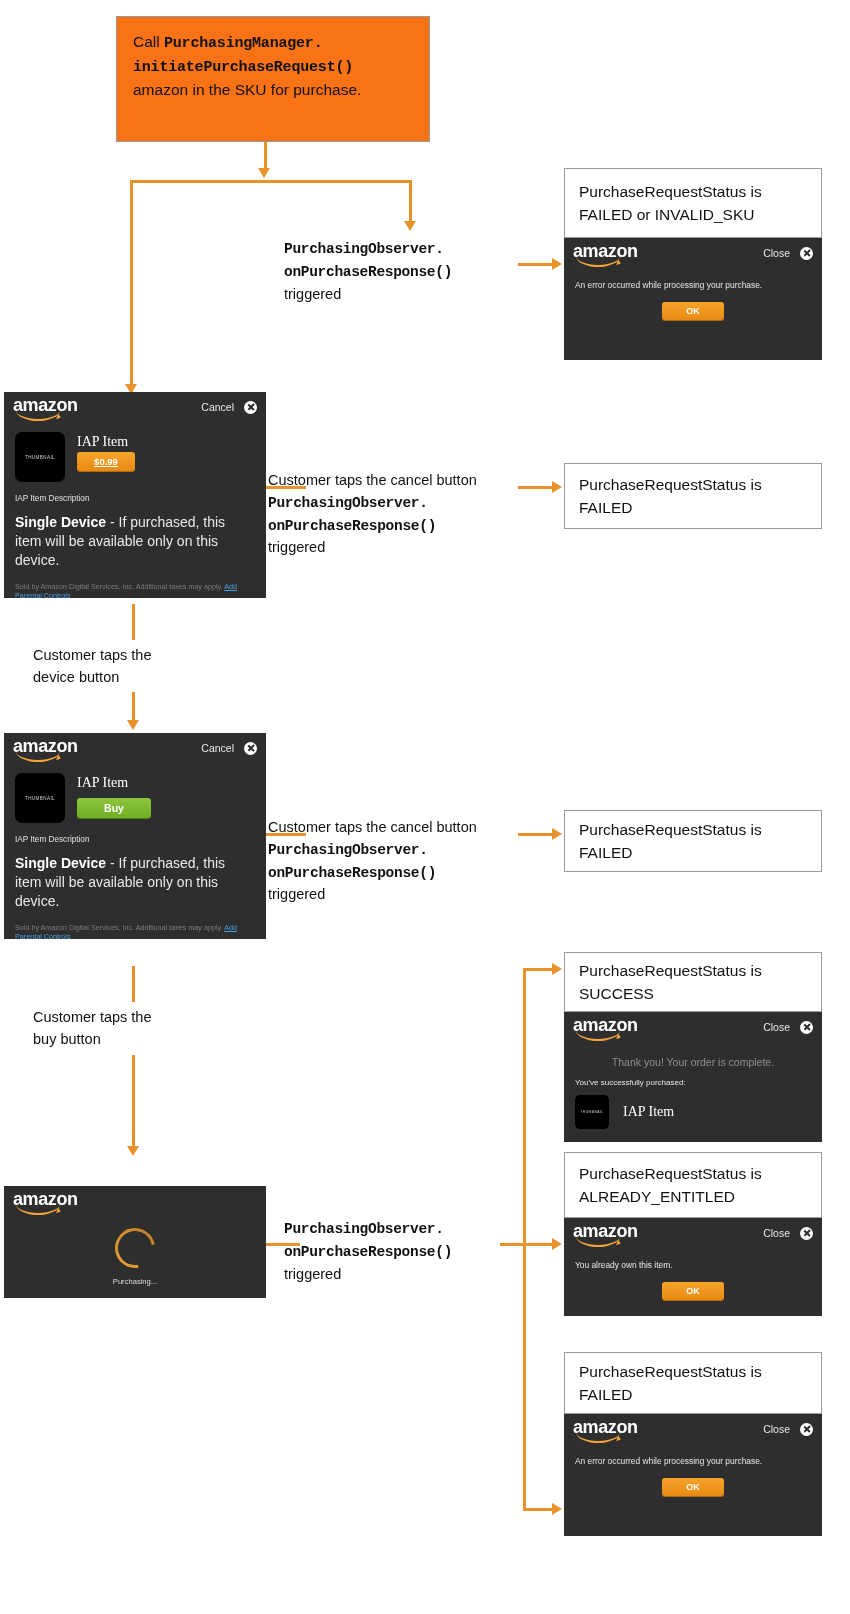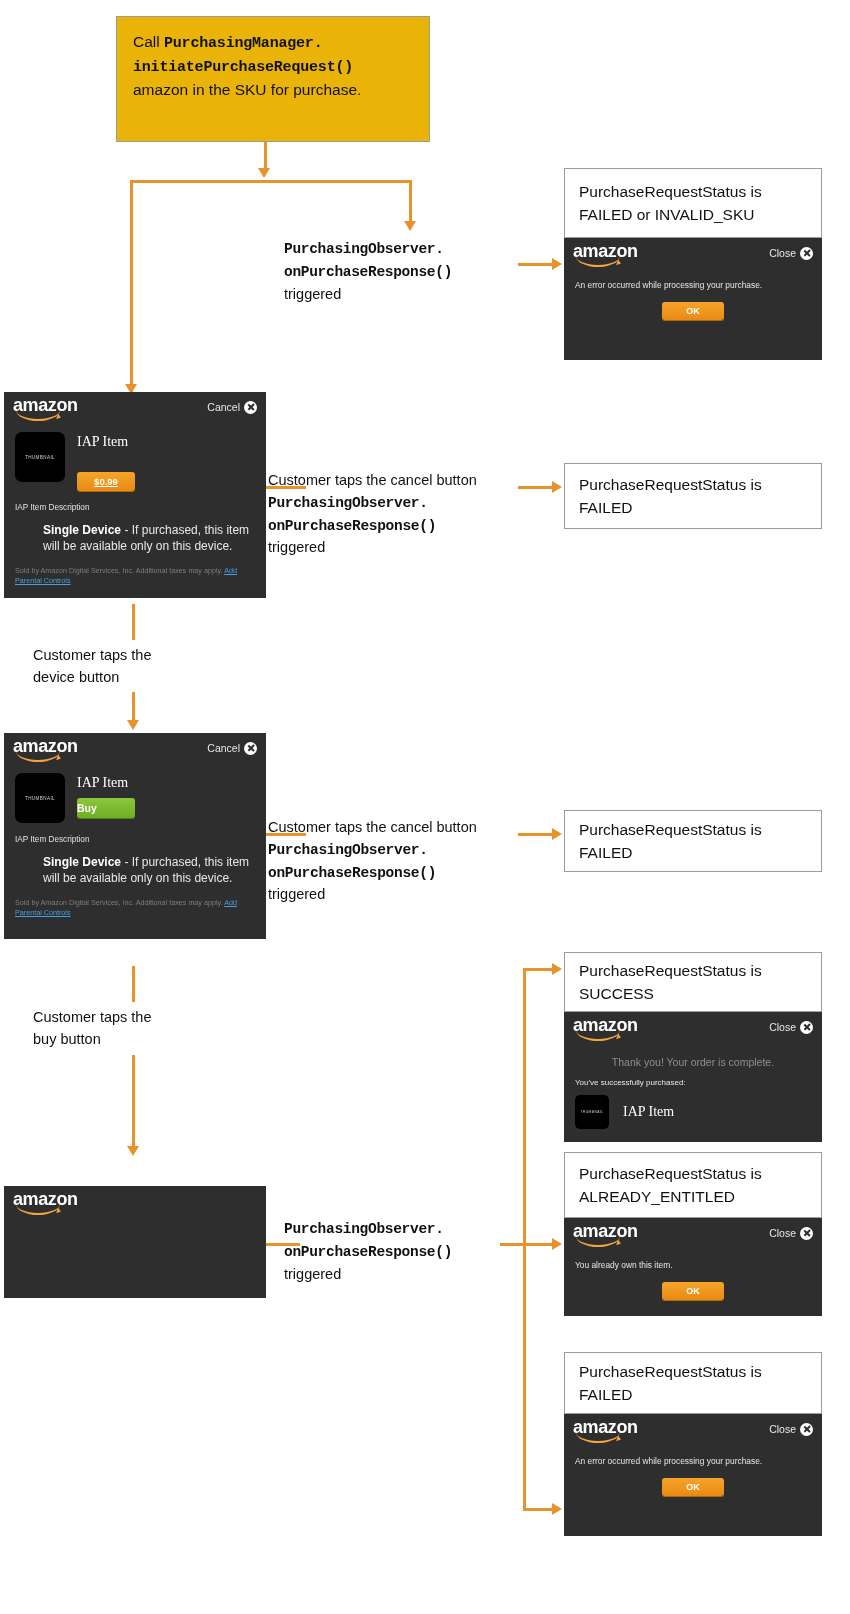--- a/index.html
+++ b/index.html
@@ -3,50 +3,50 @@
 <meta charset="utf-8">
 <style>
   html,body{margin:0;padding:0;background:#ffffff;}
   body{width:850px;height:1614px;position:relative;font-family:"Liberation Sans",sans-serif;color:#000;}
   .canvas{position:relative;width:850px;height:1614px;overflow:hidden;}
 
   
   .abs{position:absolute;box-sizing:border-box;}
 
   
-  .flowbox{background:#eab308;border:1px solid #9b9b9b;box-sizing:border-box;}
+  .flowbox{background:#f97316;border:1px solid #9b9b9b;box-sizing:border-box;}
   .flowbox .txt{font-size:15.5px;line-height:1.45;color:#111;padding:14px 16px;}
   .mono{font-family:"Liberation Mono",monospace;font-weight:bold;font-size:15px;letter-spacing:-0.2px;}
 
   
   .statusbox{background:#fff;border:1px solid #9b9b9b;box-sizing:border-box;display:flex;align-items:center;}
   .statusbox .stxt{font-size:15.5px;line-height:1.5;color:#111;padding:0 14px;}
 
   
   .dlg{background:#2e2e2e;box-sizing:border-box;overflow:hidden;}
   .dlg-head{height:30px;display:flex;align-items:center;justify-content:space-between;padding:0 9px;box-sizing:border-box;}
   .az-logo{position:relative;width:52px;height:17px;}
   .az-logo .wordmark{font-family:"Liberation Sans",sans-serif;font-weight:bold;font-size:18px;color:#ffffff;letter-spacing:-0.4px;line-height:12px;}
   .az-logo .smile{position:absolute;left:3px;top:11px;width:44px;height:9px;border-bottom:2.2px solid #f2a33c;border-radius:0 0 50% 50%/0 0 100% 100%;}
   .az-logo .smile:after{content:"";position:absolute;right:-1px;bottom:-1px;width:0;height:0;border-left:4px solid #f2a33c;border-top:3px solid transparent;border-bottom:3px solid transparent;transform:rotate(18deg);}
-  .hd-right{display:flex;align-items:center;gap:4px;}
+  .hd-right{display:flex;align-items:center;gap:10px;}
   .hd-right .lbl{font-size:10.5px;color:#e8e8e8;}
   .xbtn{width:13px;height:13px;border-radius:50%;background:#ffffff;position:relative;}
   .xbtn:before,.xbtn:after{content:"";position:absolute;left:50%;top:50%;width:7.5px;height:1.8px;background:#2e2e2e;transform-origin:center;}
   .xbtn:before{transform:translate(-50%,-50%) rotate(45deg);}
   .xbtn:after{transform:translate(-50%,-50%) rotate(-45deg);}
 
   .dlg-body{padding:10px 11px 0 11px;}
   .thumb{width:50px;height:50px;background:#000;border-radius:7px;display:flex;align-items:center;justify-content:center;}
   .thumb span{font-size:4.6px;color:#cfcfcf;letter-spacing:0.4px;font-family:"Liberation Sans",sans-serif;}
   .item-title{font-family:"Liberation Serif",serif;font-size:14px;color:#fff;}
   .pricebtn{display:inline-block;background:linear-gradient(#f6a42a,#e88a13);color:#fff;font-size:9.5px;font-weight:bold;border-radius:3px;padding:4px 0;width:58px;text-align:center;box-shadow:0 1px 0 #b06a08;}
-  .buybtn{display:inline-block;background:linear-gradient(#8cc63e,#6fae22);color:#fff;font-size:10.5px;font-weight:bold;border-radius:3px;padding:4px 0;width:58px;box-shadow:0 1px 0 #4e7d18;}
+  .buybtn{display:inline-block;background:linear-gradient(#8cc63e,#6fae22);color:#fff;font-size:10.5px;font-weight:bold;border-radius:3px;padding:4px 8px;width:58px;text-align:center;box-shadow:0 1px 0 #4e7d18;}
   .desc{font-size:8.2px;color:#e2e2e2;}
-  .sd{font-size:12px;color:#e8e8e8;line-height:1.35;margin-left:28px;}
+  .sd{font-size:14px;color:#e8e8e8;line-height:1.35;}
   .sd b{color:#fff;}
   .sold{font-size:7.2px;color:#7d7d7d;line-height:1.35;}
   .sold a{color:#4a9fe0;text-decoration:underline;}
   .errtxt{font-size:8.4px;color:#e6e6e6;}
   .okbtn{display:block;margin:0 auto;background:linear-gradient(#f6a42a,#e88a13);color:#fff;font-size:9px;font-weight:bold;border-radius:3px;padding:4px 0;width:62px;text-align:center;box-shadow:0 1px 0 #b06a08;}
   .thanks{font-size:10.5px;color:#8f8f8f;text-align:center;}
   .succ-sub{font-size:8px;color:#e6e6e6;}
   .spin{width:34px;height:34px;border-radius:50%;border:3px solid transparent;border-top-color:#c8832a;border-left-color:#d4902f;border-bottom-color:#e29a33;transform:rotate(35deg);}
   .purchasing{font-size:7.6px;color:#dcdcdc;text-align:center;}
 
@@ -128,21 +128,21 @@
         <span class="xbtn"></span>
       </div>
     </div>
     <div class="dlg-body">
       <div style="display:flex;gap:12px;align-items:flex-start;">
         <div class="thumb">
           <span>THUMBNAIL</span>
         </div>
         <div style="padding-top:2px;">
           <div class="item-title">IAP Item</div>
-          <div class="pricebtn" style="margin-top:22px;text-decoration:underline;">$0.99</div>
+          <div class="pricebtn" style="margin-top:2px;text-decoration:underline;">$0.99</div>
         </div>
       </div>
       <div class="desc" style="margin-top:12px;">IAP Item Description</div>
       <div class="sd" style="margin-top:10px;">
         <b>Single Device</b><span> - If purchased, this item will be available only on this device.</span>
       </div>
       <div class="sold" style="margin-top:12px;">
         <span>Sold by Amazon Digital Services, Inc. Additional taxes may apply. </span><a href="#">Add Parental Controls</a>
       </div>
     </div>
@@ -228,20 +228,24 @@
   </div>
   <div class="ln vl abs" style="left:132px;top:1055px;width:2.6px;height:95px;"></div>
   <div class="ah ah-d abs" style="left:127px;top:1146px;"></div>
 
   <div class="abs dlg" style="left:4px;top:1186px;width:262px;height:112px;">
     <div class="dlg-head">
       <div class="az-logo">
         <div class="wordmark">amazon</div>
         <div class="smile"></div>
       </div>
+    </div>
+    <div style="display:flex;flex-direction:column;align-items:center;justify-content:center;padding-top:12px;">
+      <div class="spin"></div>
+      <div class="purchasing" style="margin-top:9px;">Purchasing...</div>
     </div>
   </div>
 
   <div class="abs lbl-txt" style="left:284px;top:1218px;width:250px;">
     <span class="lbl-mono">PurchasingObserver.</span><br>
     <span class="lbl-mono">onPurchaseResponse()</span><br>
     <span>triggered</span>
   </div>
   <div class="ln hl abs" style="left:266px;top:1243px;width:34px;height:2.6px;"></div>
 

